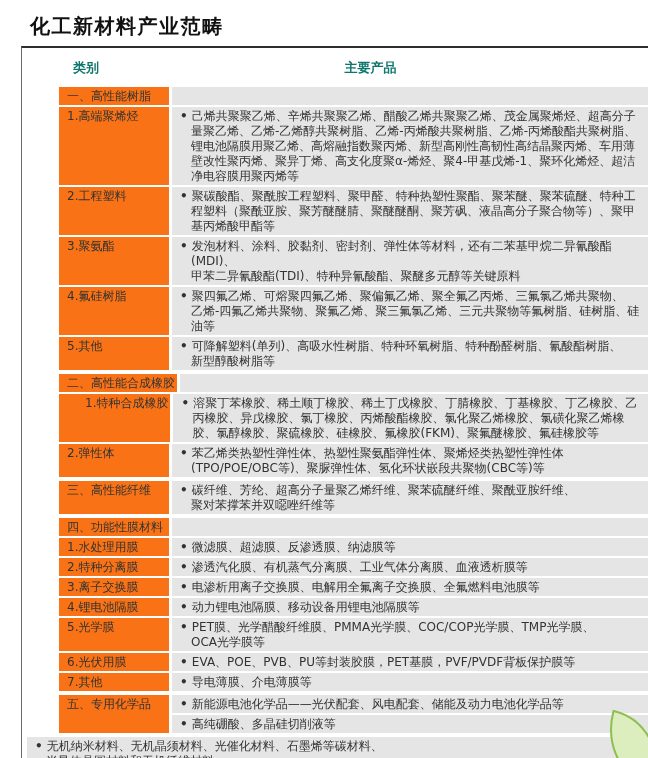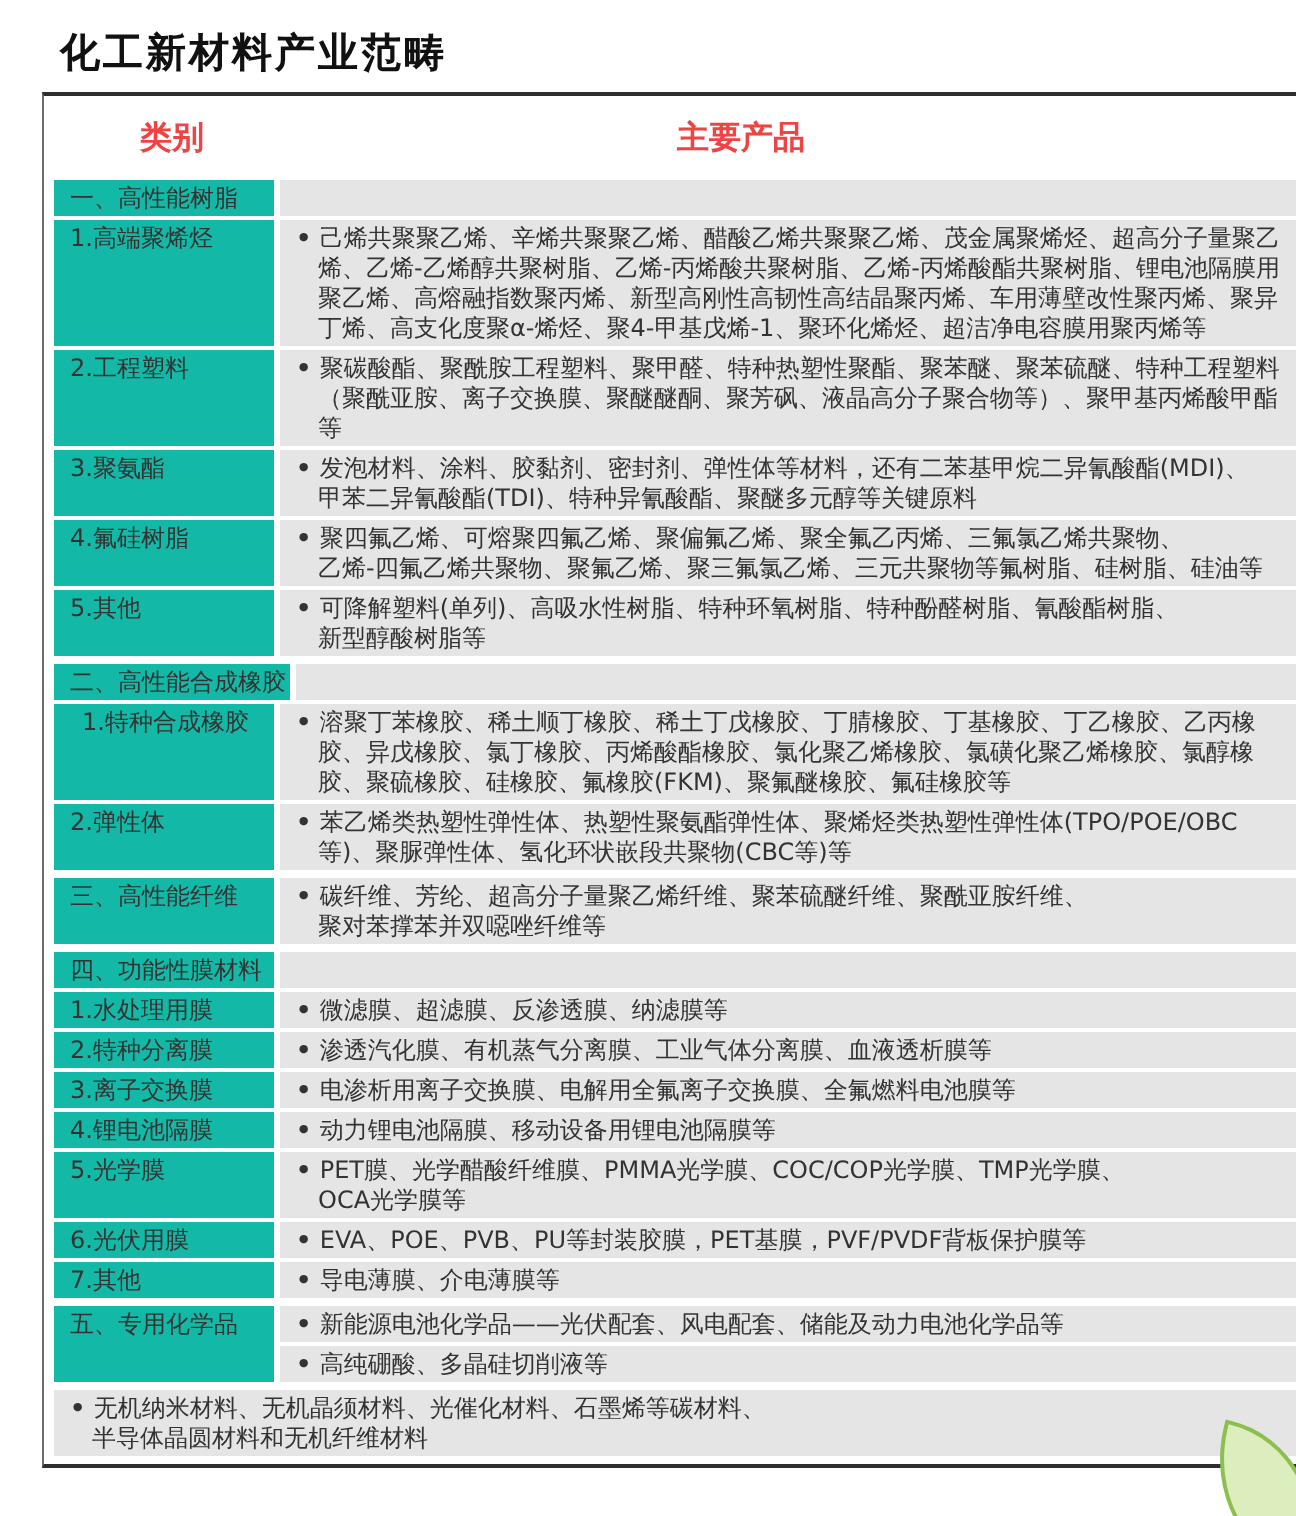--- a/index.html
+++ b/index.html
@@ -13,32 +13,32 @@
     font-size:20px;font-weight:bold;color:#111;letter-spacing:1.5px;
   }
   .table-wrap{
     margin-left:21px;width:calc(100% - 21px);box-sizing:border-box;
     border-top:2px solid #2e2e2e;
     border-left:1px solid #6a6a6a;
     border-bottom:2px solid #2e2e2e;
     padding:0 0 4px 5px;
   }
   .thead{display:flex;padding:11px 0 8px;}
-  .th{font-size:16px;font-weight:bold;color:#ef4444;}
+  .th{font-size:13px;font-weight:bold;color:#0f766e;}
   .th.category{flex:0 0 118px;text-align:center;}
   .th.products{flex:1;text-align:center;padding-right:52px;}
   .rows{display:flex;flex-direction:column;}
   .row{display:flex;gap:3px;margin-top:2px;font-size:12px;line-height:15px;}
   .row.section{margin-top:4px;}
   .rows .row:first-child{margin-top:2px;}
   .cell-label{
-    flex:0 0 110px;box-sizing:border-box;background:#14b8a6;
-    padding:1.5px 2px 1.5px 8px;white-space:nowrap;color:#333;
+    flex:0 0 110px;box-sizing:border-box;background:#f97316;
+    padding:1.5px 2px 1.5px 8px;white-space:nowrap;color:#333;margin-left:32px;
   }
-  .cell-label.indent{padding-left:14px;}
+  .cell-label.indent{padding-left:26px;}
   .cell-products{flex:1;display:flex;flex-direction:column;gap:2px;}
   .item{
     background:#e5e5e5;flex:1;box-sizing:border-box;
     padding:1.5px 8px 1.5px 19px;text-indent:-11px;
     white-space:pre-line;color:#333;
   }
   .item:not(.empty)::before{content:"• ";font-weight:bold;}
   .item.empty{min-height:15px;}
   .leaf{
     position:absolute;right:-16px;bottom:-24px;width:56px;height:62px;
@@ -65,21 +65,21 @@
       </div>
       <div class="row">
         <div class="cell-label">1.高端聚烯烃</div>
         <div class="cell-products">
           <div class="item">己烯共聚聚乙烯、辛烯共聚聚乙烯、醋酸乙烯共聚聚乙烯、茂金属聚烯烃、超高分子量聚乙烯、乙烯-乙烯醇共聚树脂、乙烯-丙烯酸共聚树脂、乙烯-丙烯酸酯共聚树脂、锂电池隔膜用聚乙烯、高熔融指数聚丙烯、新型高刚性高韧性高结晶聚丙烯、车用薄壁改性聚丙烯、聚异丁烯、高支化度聚α-烯烃、聚4-甲基戊烯-1、聚环化烯烃、超洁净电容膜用聚丙烯等</div>
         </div>
       </div>
       <div class="row">
         <div class="cell-label">2.工程塑料</div>
         <div class="cell-products">
-          <div class="item">聚碳酸酯、聚酰胺工程塑料、聚甲醛、特种热塑性聚酯、聚苯醚、聚苯硫醚、特种工程塑料（聚酰亚胺、离子交换膜、聚醚醚酮、聚芳砜、液晶高分子聚合物等）、聚甲基丙烯酸甲酯等</div>
+          <div class="item">聚碳酸酯、聚酰胺工程塑料、聚甲醛、特种热塑性聚酯、聚苯醚、聚苯硫醚、特种工程塑料（聚酰亚胺、聚芳醚醚腈、聚醚醚酮、聚芳砜、液晶高分子聚合物等）、聚甲基丙烯酸甲酯等</div>
         </div>
       </div>
       <div class="row">
         <div class="cell-label">3.聚氨酯</div>
         <div class="cell-products">
           <div class="item">发泡材料、涂料、胶黏剂、密封剂、弹性体等材料，还有二苯基甲烷二异氰酸酯(MDI)、
 甲苯二异氰酸酯(TDI)、特种异氰酸酯、聚醚多元醇等关键原料</div>
         </div>
       </div>
       <div class="row">

